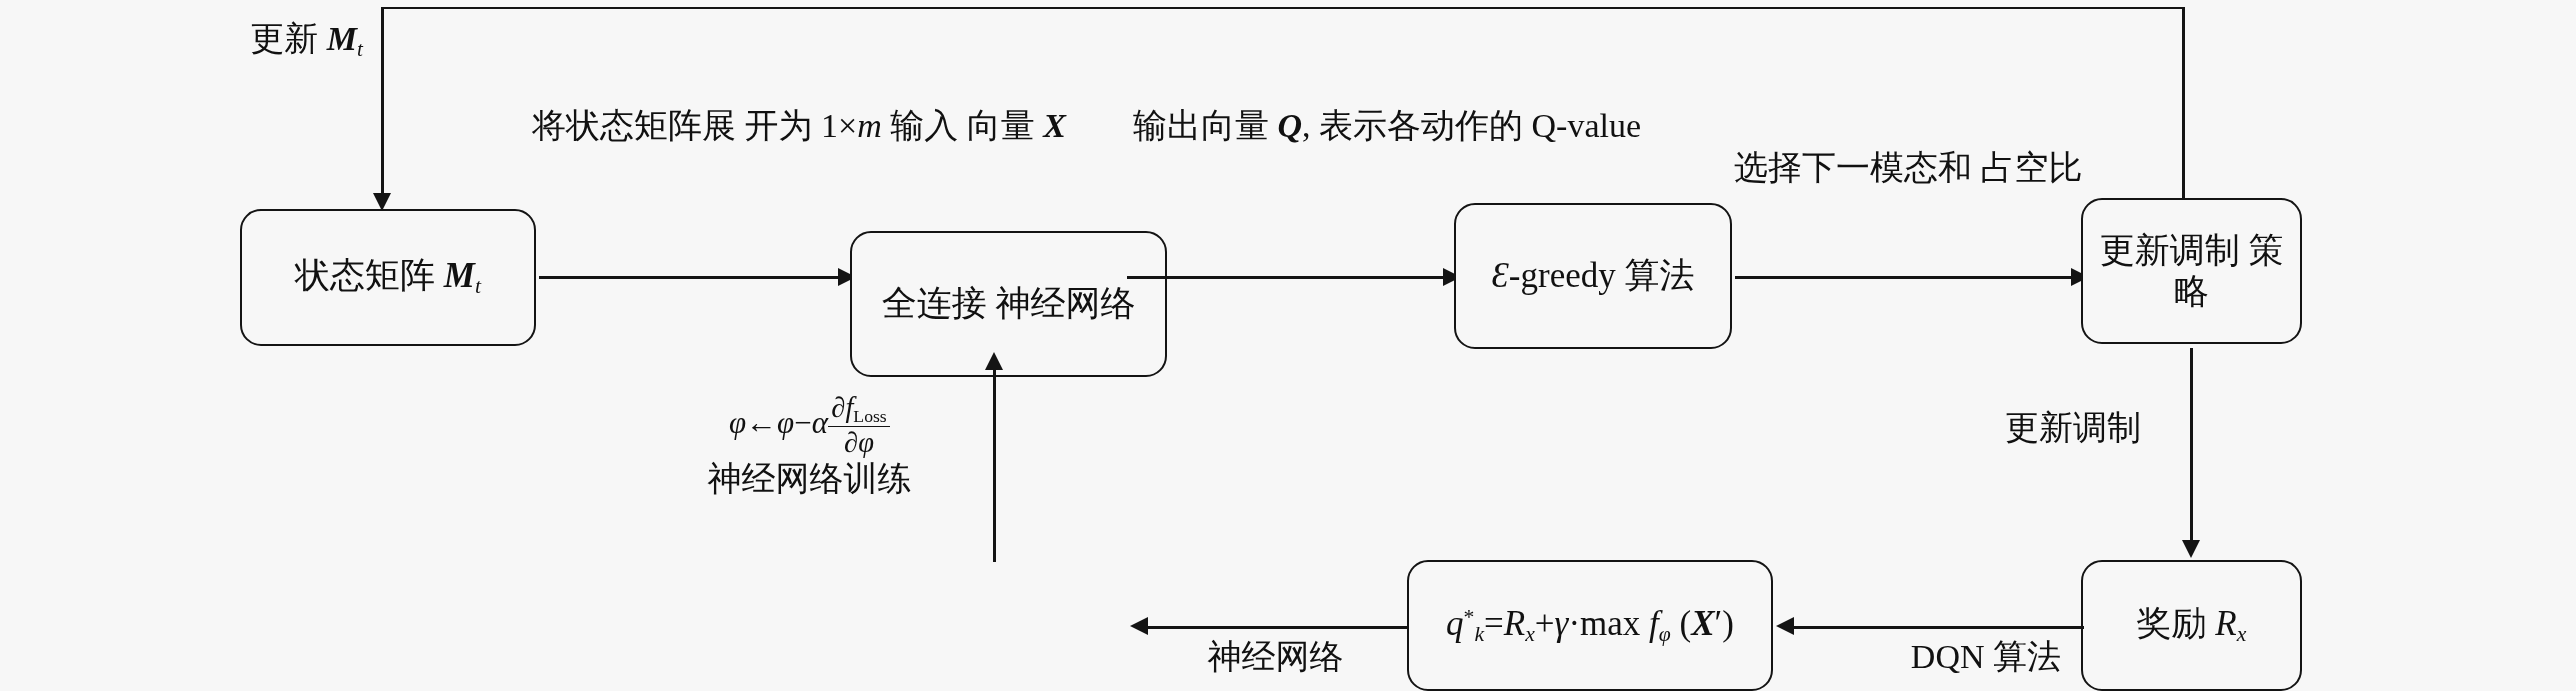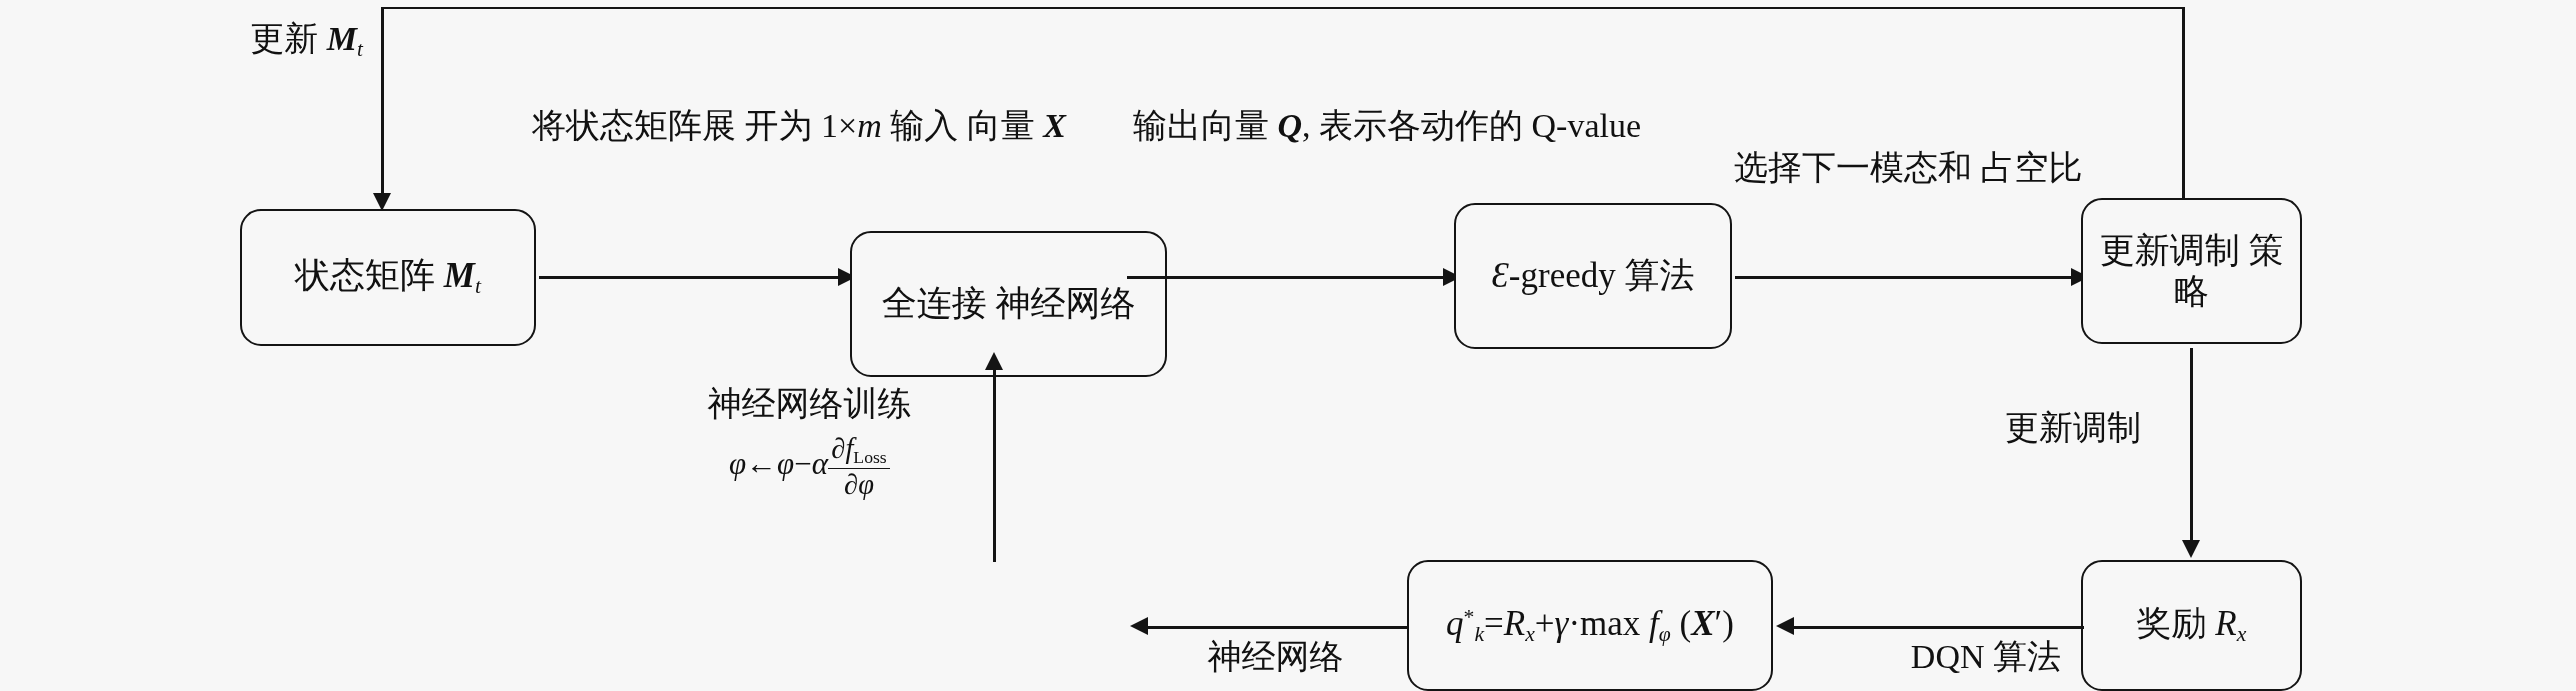--- a/index.html
+++ b/index.html
@@ -166,20 +166,20 @@
   <div class="arrow left" style="left:1130px;top:617px;"></div>
   <div class="lbl" style="left:1161px;top:636px;width:229px;">
     <span>神经网络</span>
   </div>
 
 
   <div class="vline" style="left:993px;top:358px;height:204px;"></div>
   <div class="arrow up" style="left:985px;top:352px;"></div>
 
   <div class="lbl" style="left:646px;top:383px;width:327px;text-align:center;">
-    <span>神经网络训练</span>
     <span style="display:block;margin-top:9.8px;font-size:31px;">
       <span class="mi">φ</span><span>←</span><span class="mi">φ</span><span>−</span><span class="mi">α</span><span class="frac"><span class="num"><span class="mi">∂</span><span class="mi">f</span><span class="subr">Loss</span></span><span class="den"><span class="mi">∂</span><span class="mi">φ</span></span></span>
     </span>
+    <span>神经网络训练</span>
   </div>
 
 </div>
 
 
 </body></html>

